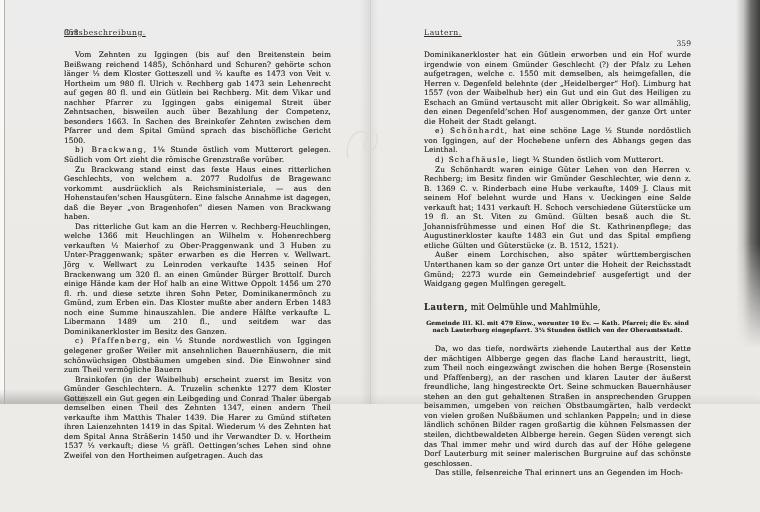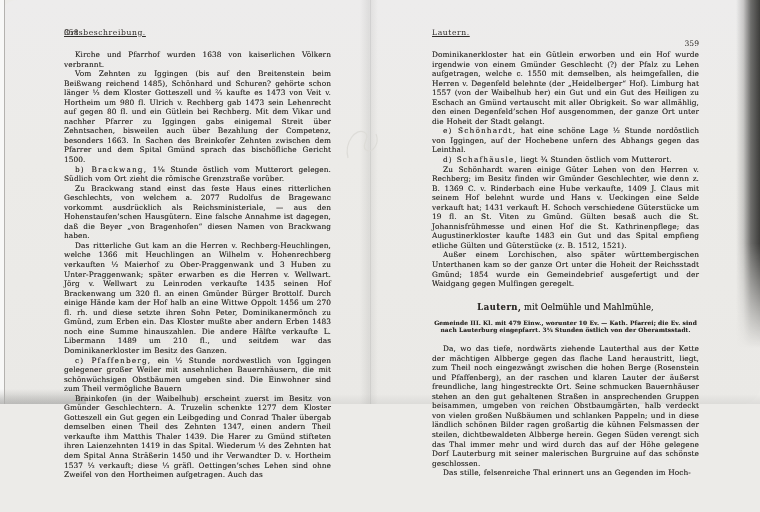--- a/index.html
+++ b/index.html
@@ -52,21 +52,21 @@
   .hair {
     position: absolute; left: 342px; top: 124px;
   }
 
   
   .page {
     position: absolute; top: 28px; width: 267px;
     color: #2e2b28;
   }
   .page-left  { left: 64px; }
-  .page-right { left: 424px; margin-left: 8px; }
+  .page-right { left: 424px; }
 
   .running-head {
     position: relative; height: 10px; margin-bottom: 12px;
     font-size: 7.6px; line-height: 10px;
   }
   .running-head .pagenum-left  { position: absolute; left: 0; top: 0; }
   .running-head .pagenum-right { position: absolute; right: 0; top: 11px; }
   .running-head .head-title { display: block; text-align: left; letter-spacing: 0.6px; text-decoration: underline; }
 
   .bodytext p {
@@ -76,21 +76,21 @@
     text-align: justify;
     letter-spacing: 0.05px;
     word-spacing: 0.4px;
     text-shadow: 0 0 0.35px rgba(46,43,40,0.55);
   }
   .bodytext p.indent { text-indent: 11px; }
   .sperr { letter-spacing: 1.1px; }
 
   .section-heading {
     margin: 13px 0 7px 0;
-    text-align: center;
+    text-align: left;
     font-size: 8.4px;
     line-height: 10px;
     text-shadow: 0 0 0.35px rgba(46,43,40,0.55);
   }
   .section-heading .hd-lead { font-weight: bold; letter-spacing: 0.5px; }
 
   .gemeinde-note {
     margin: 0 2px 10px 2px;
     text-align: center;
     font-size: 5.9px;
@@ -115,41 +115,40 @@
   <svg class="hair" width="42" height="44" viewBox="0 0 42 44">
     <path d="M6,34 C 2,18 14,4 22,8 C 30,12 18,22 24,26 C 30,30 38,20 34,10" fill="none" stroke="#dbdad6" stroke-width="1.2" opacity="0.9"></path>
   </svg>
 
   <div class="page page-left">
     <div class="running-head">
       <span class="pagenum-left">358</span>
       <span class="head-title">Ortsbeschreibung.</span>
     </div>
     <div class="bodytext">
-      <p class="indent"><span class="sperr"></span><span>Kirche und Pfarrhof wurden 1638 von kaiserlichen Völkern verbrannt.</span></p>
       <p class="indent"><span class="sperr"></span><span>Vom Zehnten zu Iggingen (bis auf den Breitenstein beim Beißwang reichend 1485), Schönhard und Schuren? gehörte schon länger ⅓ dem Kloster Gotteszell und ⅔ kaufte es 1473 von Veit v. Hortheim um 980 fl. Ulrich v. Rechberg gab 1473 sein Lehenrecht auf gegen 80 fl. und ein Gütlein bei Rechberg. Mit dem Vikar und nachher Pfarrer zu Iggingen gabs einigemal Streit über Zehntsachen, bisweilen auch über Bezahlung der Competenz, besonders 1663. In Sachen des Breinkofer Zehnten zwischen dem Pfarrer und dem Spital Gmünd sprach das bischöfliche Gericht 1500.</span></p>
       <p class="indent"><span class="sperr">b) Brackwang,</span><span> 1⅛ Stunde östlich vom Mutterort gelegen. Südlich vom Ort zieht die römische Grenzstraße vorüber.</span></p>
       <p class="indent"><span class="sperr"></span><span>Zu Brackwang stand einst das feste Haus eines ritterlichen Geschlechts, von welchem a. 2077 Rudolfus de Bragewanc vorkommt ausdrücklich als Reichsministeriale, — aus den Hohenstaufen’schen Hausgütern. Eine falsche Annahme ist dagegen, daß die Beyer „von Bragenhofen“ diesen Namen von Brackwang haben.</span></p>
       <p class="indent"><span class="sperr"></span><span>Das ritterliche Gut kam an die Herren v. Rechberg-Heuchlingen, welche 1366 mit Heuchlingen an Wilhelm v. Hohenrechberg verkauften ½ Maierhof zu Ober-Praggenwank und 3 Huben zu Unter-Praggenwank; später erwarben es die Herren v. Wellwart. Jörg v. Wellwart zu Leinroden verkaufte 1435 seinen Hof Brackenwang um 320 fl. an einen Gmünder Bürger Brottolf. Durch einige Hände kam der Hof halb an eine Wittwe Oppolt 1456 um 270 fl. rh. und diese setzte ihren Sohn Peter, Dominikanermönch zu Gmünd, zum Erben ein. Das Kloster mußte aber andern Erben 1483 noch eine Summe hinauszahlen. Die andere Hälfte verkaufte L. Libermann 1489 um 210 fl., und seitdem war das Dominikanerkloster im Besitz des Ganzen.</span></p>
       <p class="indent"><span class="sperr">c) Pfaffenberg,</span><span> ein ½ Stunde nordwestlich von Iggingen gelegener großer Weiler mit ansehnlichen Bauernhäusern, die mit schönwüchsigen Obstbäumen umgeben sind. Die Einwohner sind zum Theil vermögliche Bauern</span></p>
       <p class="indent"><span class="sperr"></span><span>Brainkofen (in der Waibelhub) erscheint zuerst im Besitz von Gmünder Geschlechtern. A. Truzelin schenkte 1277 dem Kloster Gotteszell ein Gut gegen ein Leibgeding und Conrad Thaler übergab demselben einen Theil des Zehnten 1347, einen andern Theil verkaufte ihm Matthis Thaler 1439. Die Harer zu Gmünd stifteten ihren Laienzehnten 1419 in das Spital. Wiederum ⅓ des Zehnten hat dem Spital Anna Sträßerin 1450 und ihr Verwandter D. v. Hortheim 1537 ⅓ verkauft; diese ⅓ gräfl. Oettingen’sches Lehen sind ohne Zweifel von den Hortheimen aufgetragen. Auch das</span></p>
     </div>
   </div>
 
   <div class="page page-right">
     <div class="running-head">
       <span class="head-title">Lautern.</span>
       <span class="pagenum-right">359</span>
     </div>
     <div class="bodytext">
       <p><span class="sperr"></span><span>Dominikanerkloster hat ein Gütlein erworben und ein Hof wurde irgendwie von einem Gmünder Geschlecht (?) der Pfalz zu Lehen aufgetragen, welche c. 1550 mit demselben, als heimgefallen, die Herren v. Degenfeld belehnte (der „Heidelberger“ Hof). Limburg hat 1557 (von der Waibelhub her) ein Gut und ein Gut des Heiligen zu Eschach an Gmünd vertauscht mit aller Obrigkeit. So war allmählig, den einen Degenfeld’schen Hof ausgenommen, der ganze Ort unter die Hoheit der Stadt gelangt.</span></p>
       <p class="indent"><span class="sperr">e) Schönhardt,</span><span> hat eine schöne Lage ½ Stunde nordöstlich von Iggingen, auf der Hochebene unfern des Abhangs gegen das Leinthal.</span></p>
       <p class="indent"><span class="sperr">d) Schafhäusle,</span><span> liegt ¾ Stunden östlich vom Mutterort.</span></p>
       <p class="indent"><span class="sperr"></span><span>Zu Schönhardt waren einige Güter Lehen von den Herren v. Rechberg; im Besitz finden wir Gmünder Geschlechter, wie denn z. B. 1369 C. v. Rinderbach eine Hube verkaufte, 1409 J. Claus mit seinem Hof belehnt wurde und Hans v. Ueckingen eine Selde verkauft hat; 1431 verkauft H. Schoch verschiedene Güterstücke um 19 fl. an St. Viten zu Gmünd. Gülten besaß auch die St. Johannisfrühmesse und einen Hof die St. Kathrinenpflege; das Augustinerkloster kaufte 1483 ein Gut und das Spital empfieng etliche Gülten und Güterstücke (z. B. 1512, 1521).</span></p>
-      <p class="indent"><span class="sperr"></span><span>Außer einem Lorchischen, also später württembergischen Unterthanen kam so der ganze Ort unter die Hoheit der Reichsstadt Gmünd; 1854 wurde ein Gemeindebrief ausgefertigt und der Waidgang gegen Mulfingen geregelt.</span></p>
+      <p class="indent"><span class="sperr"></span><span>Außer einem Lorchischen, also später württembergischen Unterthanen kam so der ganze Ort unter die Hoheit der Reichsstadt Gmünd; 2273 wurde ein Gemeindebrief ausgefertigt und der Waidgang gegen Mulfingen geregelt.</span></p>
 
       <div class="section-heading"><span class="hd-lead">Lautern,</span><span> mit Oelmühle und Mahlmühle,</span></div>
 
       <div class="gemeinde-note">Gemeinde III. Kl. mit 479 Einw., worunter 10 Ev. — Kath. Pfarrei; die Ev. sind nach Lauterburg eingepfarrt. 3¼ Stunden östlich von der Oberamtsstadt.</div>
 
       <p class="indent"><span class="sperr"></span><span>Da, wo das tiefe, nordwärts ziehende Lauterthal aus der Kette der mächtigen Albberge gegen das flache Land heraustritt, liegt, zum Theil noch eingezwängt zwischen die hohen Berge (Rosenstein und Pfaffenberg), an der raschen und klaren Lauter der äußerst freundliche, lang hingestreckte Ort. Seine schmucken Bauernhäuser stehen an den gut gehaltenen Straßen in ansprechenden Gruppen beisammen, umgeben von reichen Obstbaumgärten, halb verdeckt von vielen großen Nußbäumen und schlanken Pappeln; und in diese ländlich schönen Bilder ragen großartig die kühnen Felsmassen der steilen, dichtbewaldeten Albberge herein. Gegen Süden verengt sich das Thal immer mehr und wird durch das auf der Höhe gelegene Dorf Lauterburg mit seiner malerischen Burgruine auf das schönste geschlossen.</span></p>
       <p class="indent"><span class="sperr"></span><span>Das stille, felsenreiche Thal erinnert uns an Gegenden im Hoch-</span></p>
     </div>
   </div>
 

